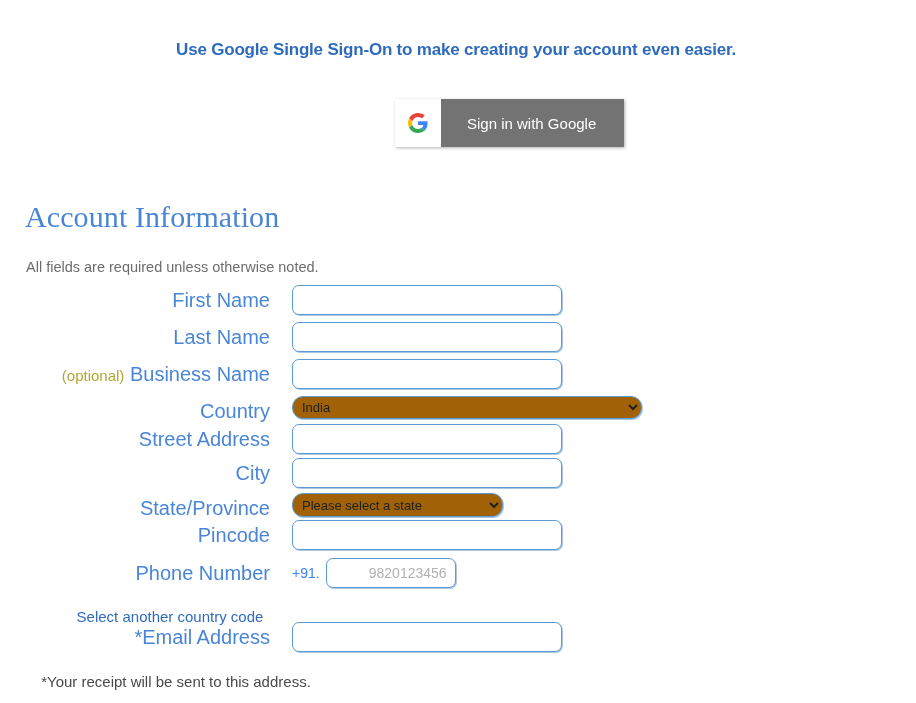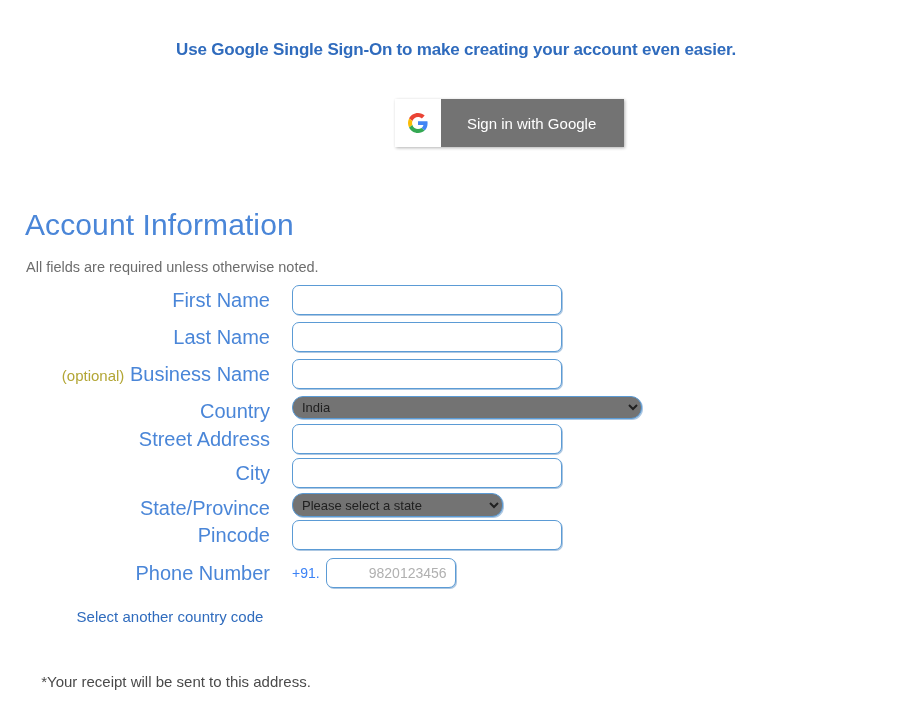--- a/index.html
+++ b/index.html
@@ -57,26 +57,27 @@
     padding: 0 28px 0 26px;
     color: #ffffff;
     font-size: 15px;
     font-family: "Liberation Sans", sans-serif;
     white-space: nowrap;
   }
 
   
   .section-title {
     position: absolute;
-    top: 208px;
+    top: 200px;
     left: 25px;
     font-size: 30px;
     color: #4a86d8;
     font-weight: normal;
     letter-spacing: 0.1px;
+    font-family: Liberation Serif, serif;
   }
   .section-note {
     position: absolute;
     top: 259px;
     left: 26px;
     font-size: 14.5px;
     color: #6d6d6d;
   }
 
   
@@ -132,21 +133,21 @@
 
   input.txt.phone {
     width: 130px;
   }
 
   select.sel {
     box-sizing: border-box;
     height: 24px;
     border: 1px solid #5b9bd5;
     border-radius: 11px;
-    background: #737373;
+    background: #a16207;
     font-size: 13px;
     font-family: "Liberation Sans", sans-serif;
     color: #202020;
     padding: 0 4px 0 5px;
     outline: none;
     box-shadow: 1px 1px 0 rgba(70,130,190,0.45);
   }
   select.sel.country { width: 350px; height: 23px; }
   select.sel.state   { width: 211px; }
 
@@ -286,18 +287,26 @@
   <div class="form-row row-phone">
     <div class="row-label">
       <span>Phone Number</span>
     </div>
     <div class="field-wrap phone-line">
       <span class="phone-prefix">+91.</span>
       <input class="txt phone" type="text" placeholder="9820123456" style="">
     </div>
   </div>
 
+  <div class="form-row" style="height:36px; margin-top:27px;">
+    <div class="row-label">
+      <span>*Email Address</span>
+    </div>
+    <div class="field-wrap">
+      <input class="txt" type="text" value="" style="">
+    </div>
+  </div>
 
 </div>
 
 <div class="helper-link country-code">Select another country code</div>
 
 <div class="receipt-note">*Your receipt will be sent to this address.</div>
 
 </body></html>

